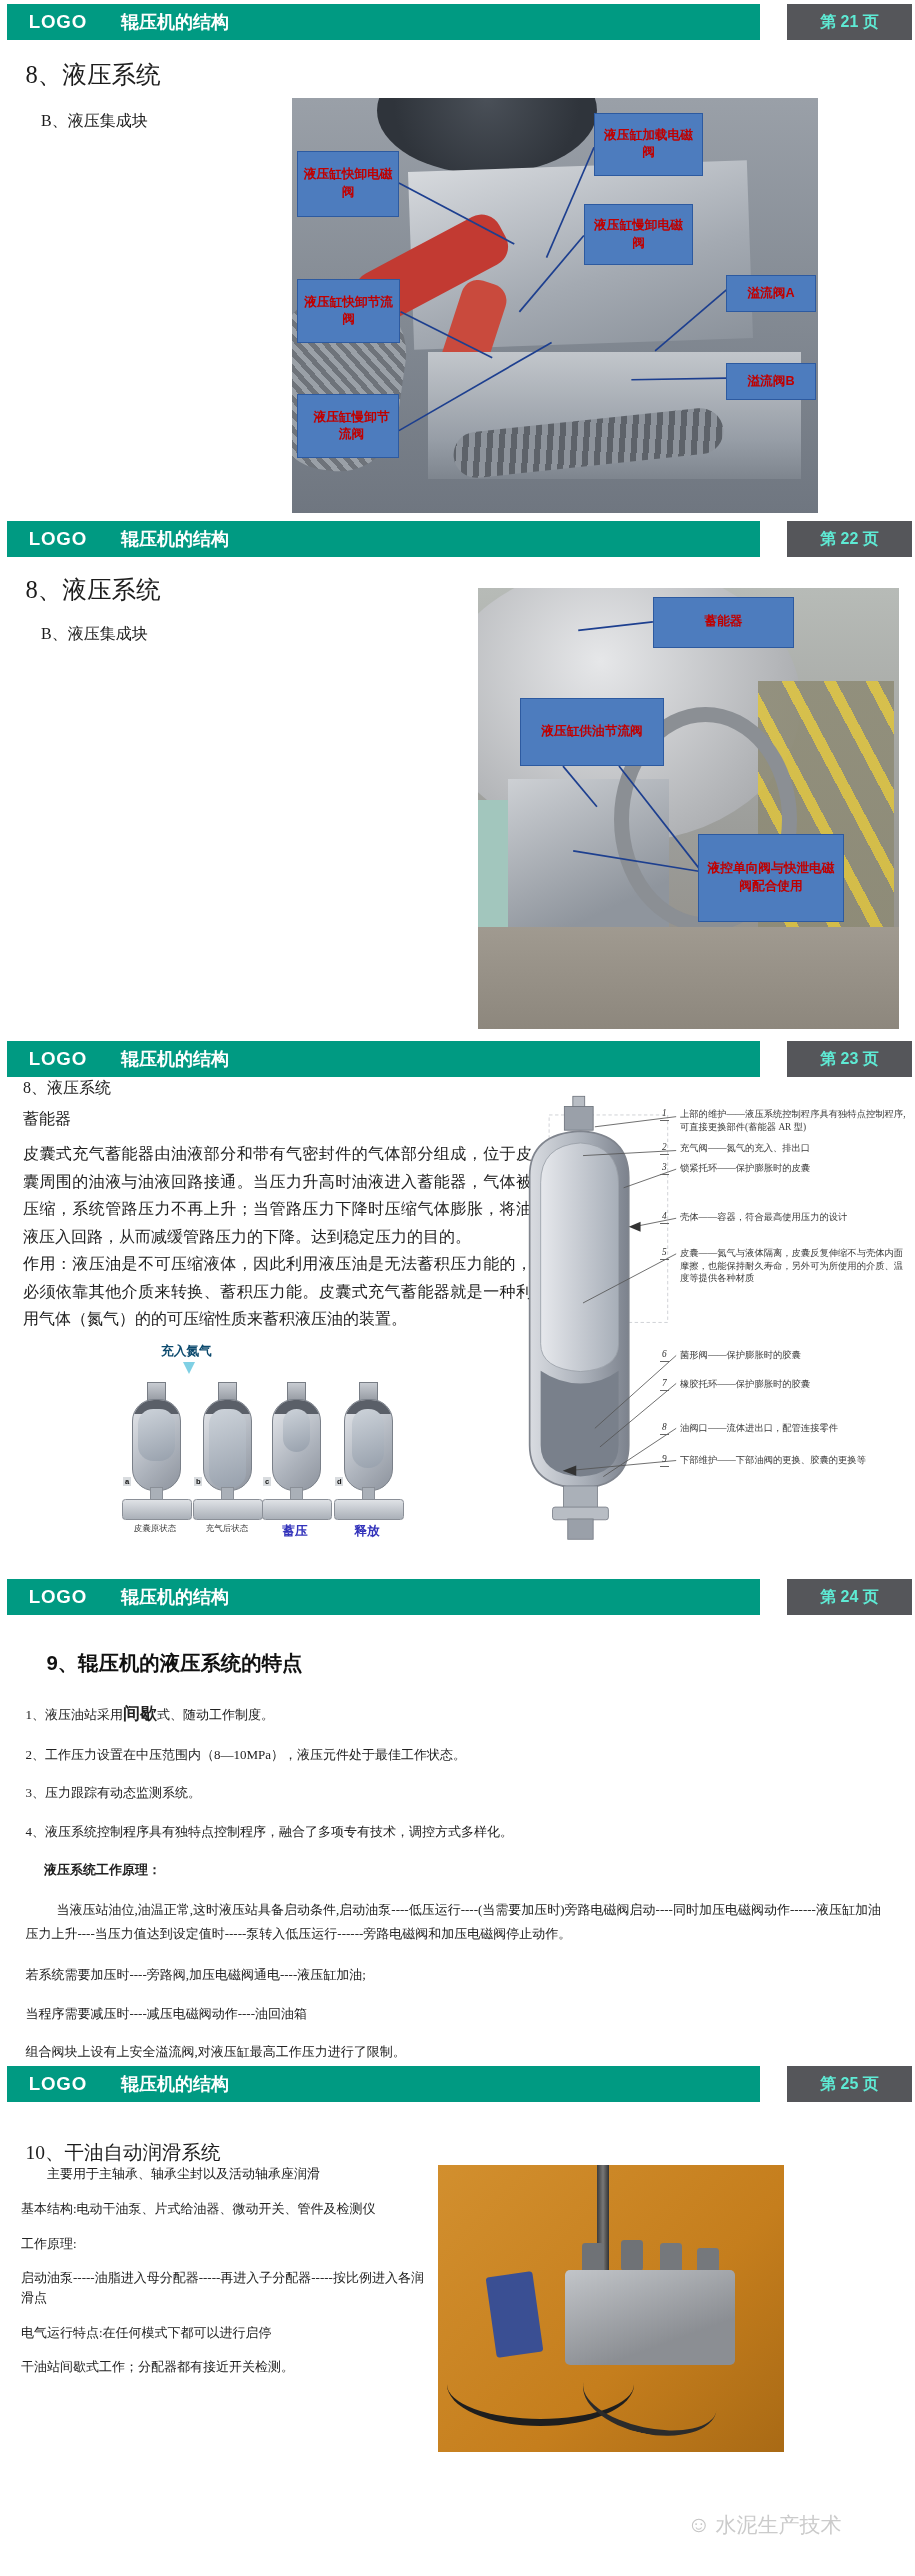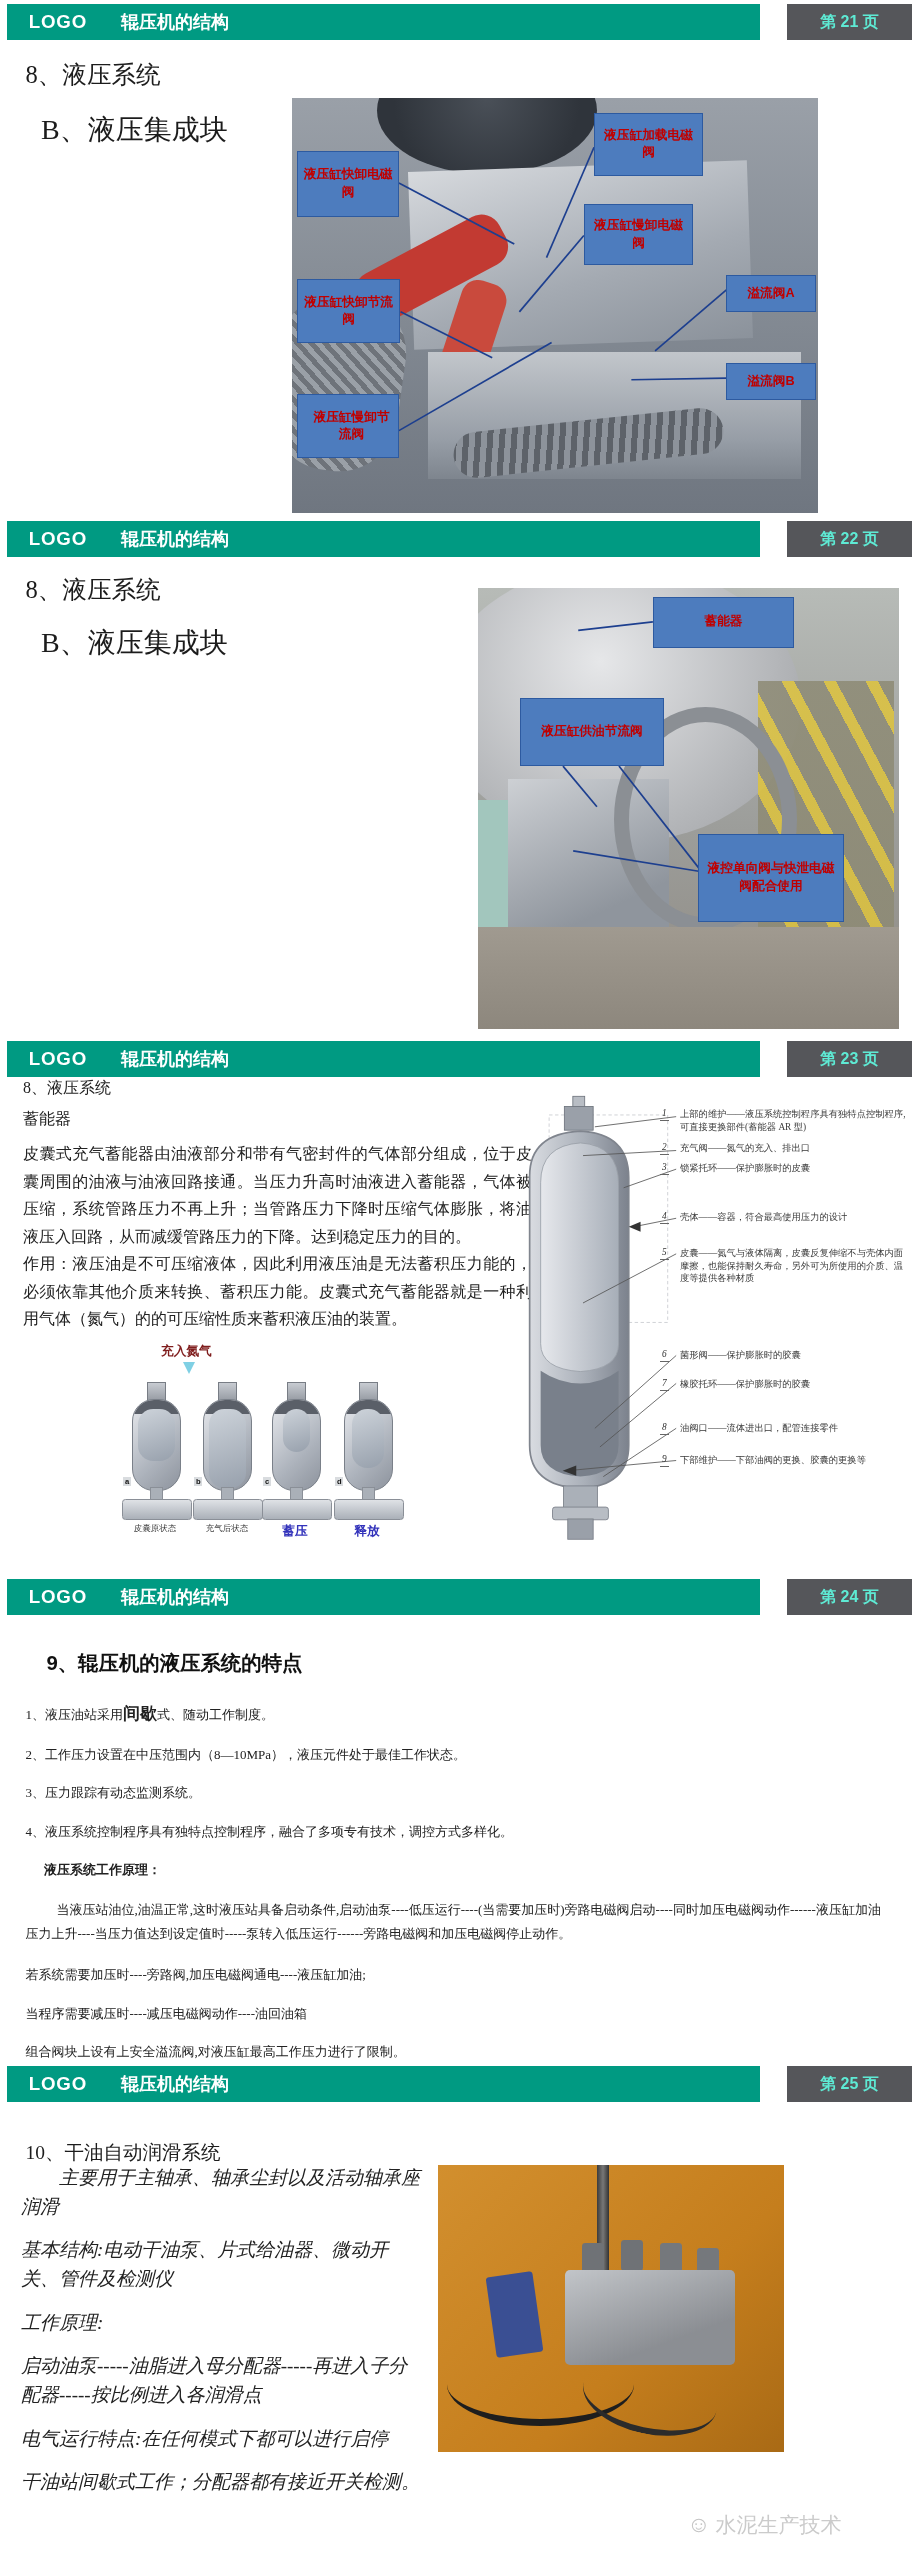--- a/index.html
+++ b/index.html
@@ -7,21 +7,21 @@
   .slide{position:absolute;left:0;width:912px;}
   
   .hbar{position:absolute;left:6.8px;top:0;width:753px;height:36px;background:#009a82;display:flex;align-items:center;
         font-family:"Liberation Sans",sans-serif;color:#fff;font-weight:bold;}
   .hlogo{margin-left:22px;font-size:18.7px;letter-spacing:0.8px;}
   .htitle{margin-left:34px;font-size:18px;}
   .pagebox{position:absolute;right:0;top:0;width:125px;height:36px;background:#55565a;color:#5eead4;display:flex;
            align-items:center;justify-content:center;font-family:"Liberation Sans",sans-serif;font-size:16px;font-weight:bold;}
   
   .h1{position:absolute;left:25.4px;font-size:24.6px;color:#1c1c1c;}
-  .h2{position:absolute;left:41px;font-size:28px;color:#1c1c1c;}
+  .h2{position:absolute;left:41px;font-size:16px;color:#1c1c1c;}
   
   .photo{position:absolute;overflow:hidden;}
   .photo .decor{position:absolute;}
   .leads{position:absolute;left:0;top:0;}
   .label-box{position:absolute;background:#4d7cbe;border:1.7px solid #2d5aa0;color:#c00000;font-weight:bold;
              font-size:12.7px;line-height:1.38;text-align:center;display:flex;align-items:center;justify-content:center;
              padding:2.5px 5.1px;box-sizing:border-box;font-family:"Liberation Sans",sans-serif;}
   
   .p21{left:292px;top:94px;width:526px;height:415px;background:linear-gradient(180deg,#9aa0a8 0%,#868d96 45%,#6f7680 100%);}
   .s1l0{left:5.1px;top:24.6px;width:102px;height:66px;margin-top:28px;}
@@ -34,21 +34,21 @@
   
   .p22{left:478px;top:67px;width:421px;height:441px;background:linear-gradient(180deg,#b7bbb7 0%,#9c9d9a 55%,#8f8a82 100%);}
   .s2l0{left:175px;top:8.5px;width:141px;height:51px;}
   .s2l1{left:42px;top:110px;width:144px;height:68px;}
   .s2l2{left:220px;top:246px;width:146px;height:88px;}
   
   .txt23{position:absolute;left:23px;top:37px;width:509px;}
   .txt23 .t-h{font-size:16px;margin:0 0 10.2px 0;}
   .txt23 p{font-size:16px;line-height:1.72;margin:0;text-align:justify;}
   .mini{position:absolute;left:102px;top:302px;width:305px;height:200px;}
-  .mini-cap{position:absolute;left:59px;top:0;font-size:12.7px;font-weight:bold;color:#7f1d1d;font-family:"Liberation Sans",sans-serif;}
+  .mini-cap{position:absolute;left:59px;top:0;font-size:12.7px;font-weight:bold;color:#0c4a6e;font-family:"Liberation Sans",sans-serif;}
   .mini-arrow{position:absolute;left:81px;top:18.7px;width:0;height:0;border-left:6.8px solid transparent;border-right:6.8px solid transparent;border-top:12px solid #7fd0e4;}
   .acc{position:absolute;width:61px;height:142px;top:34px;}
   .acc1{left:23px}.acc2{left:94px}.acc3{left:163px}.acc4{left:235px}
   .acc-valve{position:absolute;left:22px;top:5.1px;width:17px;height:20.4px;background:linear-gradient(#c8ccd2,#8f949c);border:0.8px solid #787d85;}
   .acc-shell{position:absolute;left:6.8px;top:22px;width:47px;height:90px;border-radius:22px;background:linear-gradient(135deg,#e8eaee,#aeb4bd 60%,#8d939d);border:1.7px solid #7a8089;overflow:hidden;}
   .acc-shell::before{content:"";position:absolute;left:0;top:0;right:0;height:13.6px;background:#5a5f68;}
   .acc-bladder{position:absolute;left:5.1px;top:8.5px;right:5.1px;border-radius:15.3px;background:linear-gradient(160deg,#cdd3da,#97a0ac);}
   .acc1 .acc-bladder{height:58%}.acc2 .acc-bladder{height:88%}.acc3 .acc-bladder{height:48%;left:10.2px;right:10.2px}.acc4 .acc-bladder{height:66%;left:7.6px;right:7.6px}
   .acc-stem{position:absolute;left:25.4px;top:110px;width:10.2px;height:13.6px;background:#aab0b8;border:0.8px solid #8a8f97;}
   .acc-tee{position:absolute;left:-3.4px;top:122px;width:68px;height:18.7px;background:linear-gradient(#dfe2e6,#aab0b8);border:0.8px solid #8a8f97;border-radius:3.4px;}
@@ -62,21 +62,21 @@
   
   .flow24{position:absolute;left:25.4px;top:12px;width:867px;}
   .flow24 .t24{font-family:"Liberation Sans",sans-serif;font-weight:bold;font-size:20.4px;color:#111;margin:0 0 25.4px 21px;}
   .flow24 p{font-size:13px;margin:0 0 20.4px 0;color:#222;}
   .emph{font-size:17px;font-weight:bold;font-family:"Liberation Sans",sans-serif;}
   .red-h{color:#e80000;font-weight:bold;font-size:13.6px;margin:3.4px 0 18.7px 18.7px !important;font-family:"Liberation Sans",sans-serif;}
   .ind{text-indent:2.4em;line-height:1.85;}
   
   .t25{position:absolute;left:25.4px;top:73px;font-size:19.5px;color:#1c1c1c;}
   .col25{position:absolute;left:21px;top:98px;width:405px;}
-  .col25 p{font-size:19px;line-height:1.5;margin:0 0 15.3px 0;font-style:italic;}
+  .col25 p{font-size:13px;line-height:1.5;margin:0 0 15.3px 0;}
   .col25 p.first{text-indent:2em;}
   .p25{left:438px;top:99px;width:346px;height:287px;background:linear-gradient(135deg,#d28f2e,#c57e1d 60%,#a96a15);}
   .wm{position:absolute;left:687px;top:445px;display:flex;align-items:center;color:#cbcbcb;font-size:21px;}
   .wm-icon{font-size:23px;margin-right:5.1px;color:#c5c5c5;}
 </style>
 </head>
 <body>
 
 <section class="slide" style="top:4.2px;height:513px">
   <div class="hbar">

